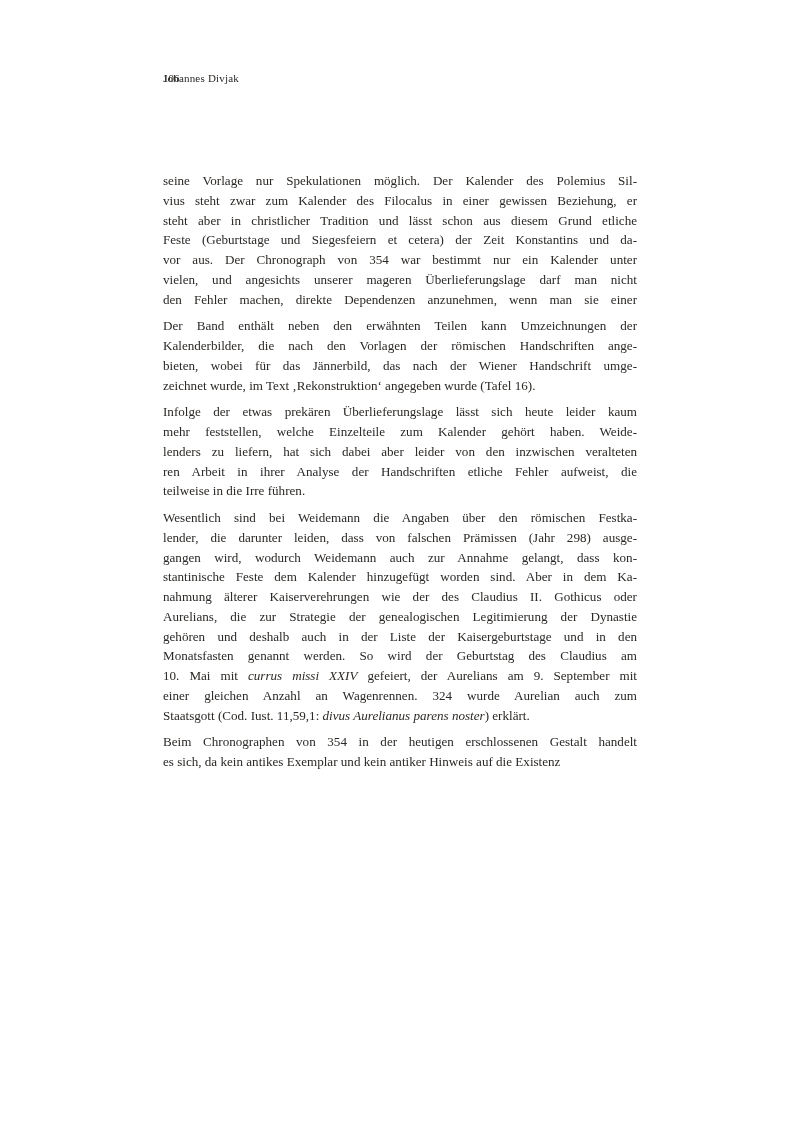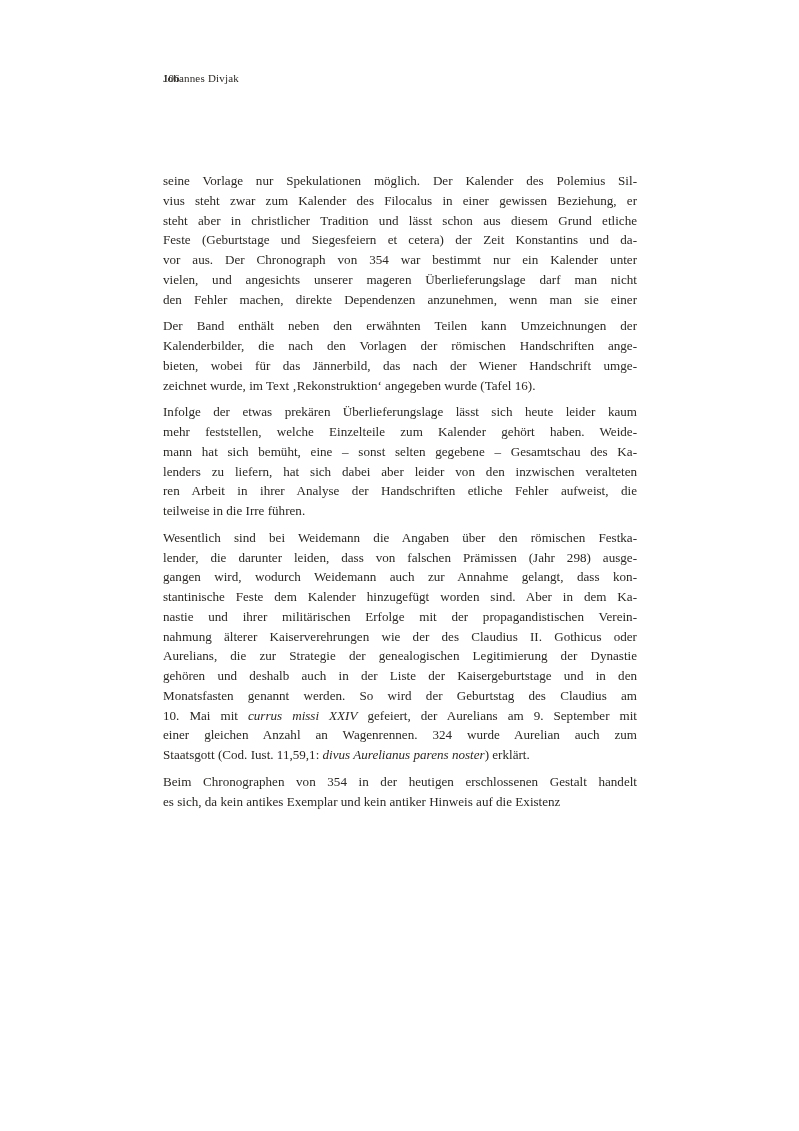--- a/index.html
+++ b/index.html
@@ -82,31 +82,29 @@
       </div>
       <div class="para">
         <div class="line"><span>Der Band enthält neben den erwähnten Teilen kann Umzeichnungen der</span></div>
         <div class="line"><span>Kalenderbilder, die nach den Vorlagen der römischen Handschriften ange-</span></div>
         <div class="line"><span>bieten, wobei für das Jännerbild, das nach der Wiener Handschrift umge-</span></div>
         <div class="line last"><span>zeichnet wurde, im Text ‚Rekonstruktion‘ angegeben wurde (Tafel 16).</span></div>
       </div>
       <div class="para">
         <div class="line"><span>Infolge der etwas prekären Überlieferungslage lässt sich heute leider kaum</span></div>
         <div class="line"><span>mehr feststellen, welche Einzelteile zum Kalender gehört haben. Weide-</span></div>
-        <div class="line"><span>mann hat sich bemüht, eine – sonst selten gegebene – Gesamtschau des Ka-</span></div>
         <div class="line"><span>lenders zu liefern, hat sich dabei aber leider von den inzwischen veralteten</span></div>
         <div class="line"><span>ren Arbeit in ihrer Analyse der Handschriften etliche Fehler aufweist, die</span></div>
         <div class="line last"><span>teilweise in die Irre führen.</span></div>
       </div>
       <div class="para">
         <div class="line"><span>Wesentlich sind bei Weidemann die Angaben über den römischen Festka-</span></div>
         <div class="line"><span>lender, die darunter leiden, dass von falschen Prämissen (Jahr 298) ausge-</span></div>
         <div class="line"><span>gangen wird, wodurch Weidemann auch zur Annahme gelangt, dass kon-</span></div>
         <div class="line"><span>stantinische Feste dem Kalender hinzugefügt worden sind. Aber in dem Ka-</span></div>
-        <div class="line"><span>nastie und ihrer militärischen Erfolge mit der propagandistischen Verein-</span></div>
         <div class="line"><span>nahmung älterer Kaiserverehrungen wie der des Claudius II. Gothicus oder</span></div>
         <div class="line"><span>Aurelians, die zur Strategie der genealogischen Legitimierung der Dynastie</span></div>
         <div class="line"><span>gehören und deshalb auch in der Liste der Kaisergeburtstage und in den</span></div>
         <div class="line"><span>Monatsfasten genannt werden. So wird der Geburtstag des Claudius am</span></div>
         <div class="line"><span>10. Mai mit </span><span class="it">currus missi XXIV</span><span> gefeiert, der Aurelians am 9. September mit</span></div>
         <div class="line"><span>einer gleichen Anzahl an Wagenrennen. 324 wurde Aurelian auch zum</span></div>
         <div class="line last"><span>Staatsgott (Cod. Iust. 11,59,1: </span><span class="it">divus Aurelianus parens noster</span><span>) erklärt.</span></div>
       </div>
       <div class="para">
         <div class="line"><span>Beim Chronographen von 354 in der heutigen erschlossenen Gestalt handelt</span></div>

